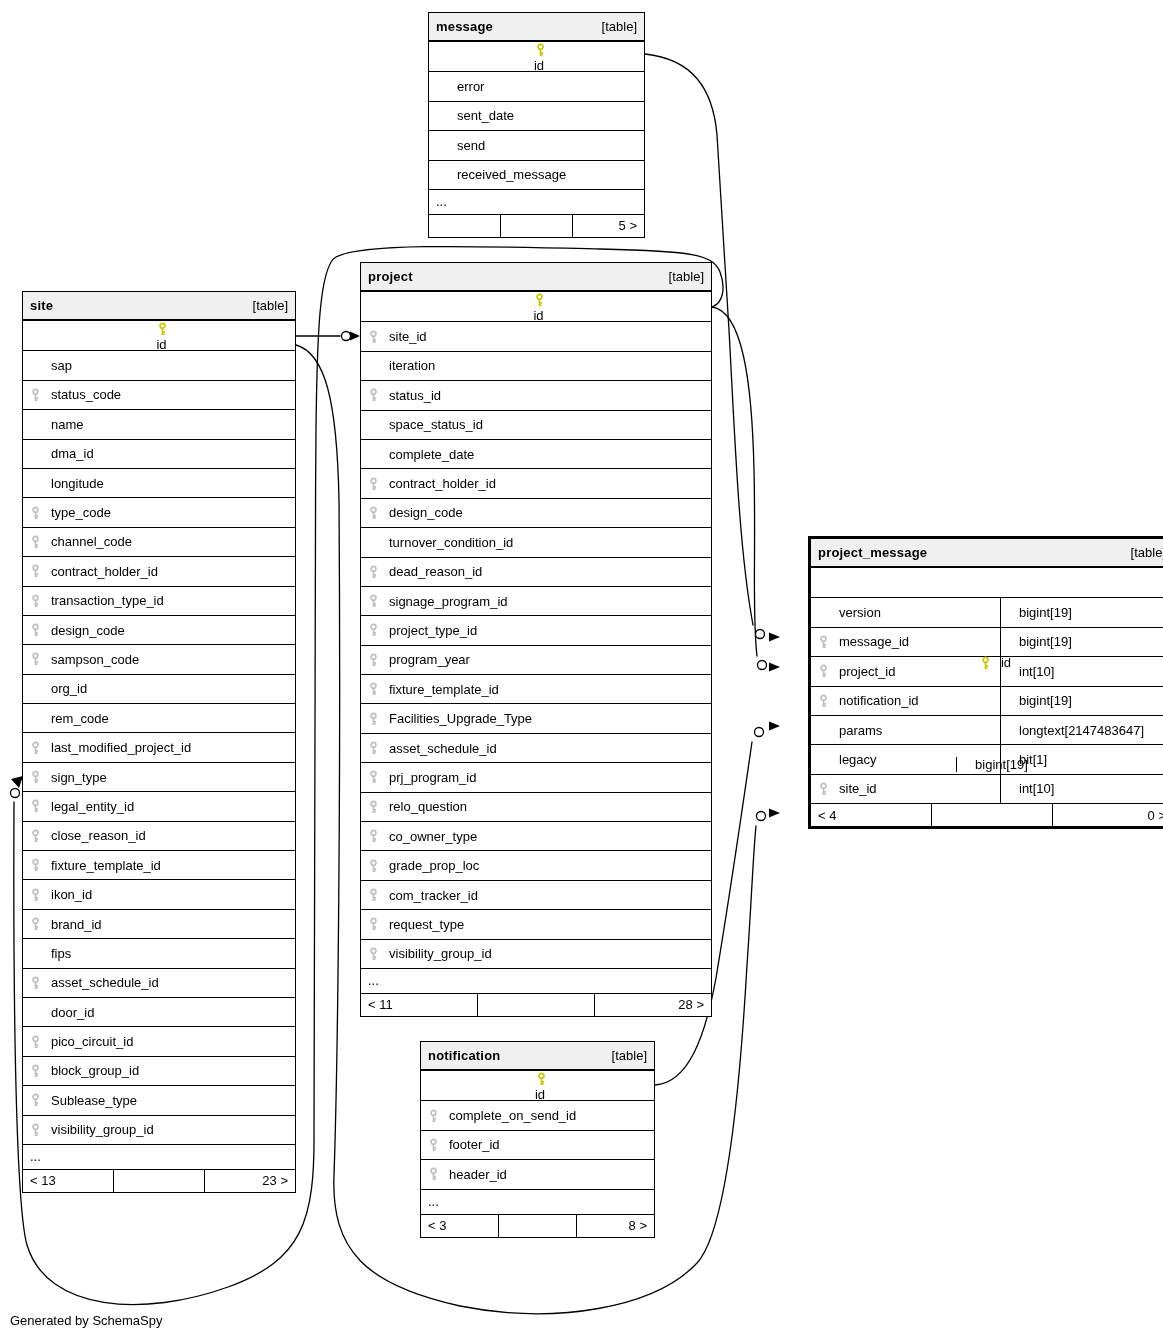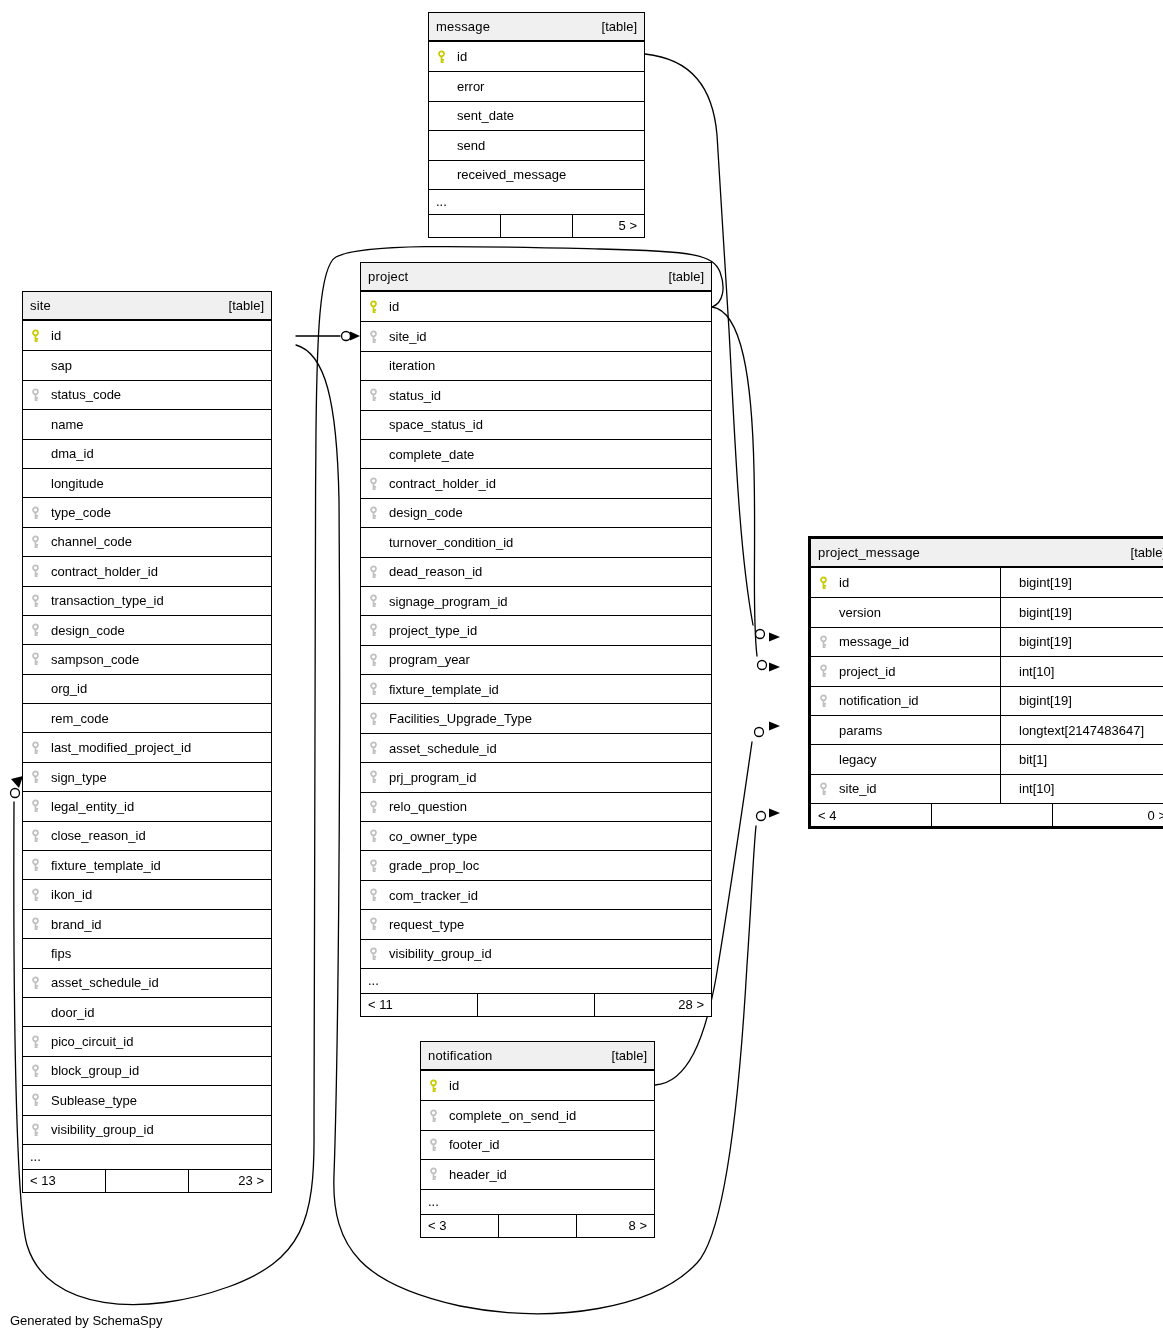--- a/index.html
+++ b/index.html
@@ -4,24 +4,24 @@
 <style>
   html,body{margin:0;padding:0;background:#ffffff;}
   .canvas{position:relative;width:1163px;height:1343px;background:#ffffff;overflow:hidden;
           font-family:"Liberation Sans","DejaVu Sans",sans-serif;color:#000;}
   .edges{position:absolute;left:0;top:0;z-index:0;}
   .tbl{position:absolute;z-index:1;background:#fff;border:1.5px solid #000;box-sizing:border-box;
        font-size:13px;}
   .tbl.em{border-width:3px;margin-left:28px;}
   .hdr{height:27px;background:#f0f0f0;border-bottom:2px solid #000;display:flex;
        align-items:center;justify-content:space-between;padding:0 7px;}
-  .tname{font-weight:normal;letter-spacing:.2px;}
+  .tname{font-weight:bold;letter-spacing:.2px;}
   .ttag{font-weight:normal;}
   .row{height:29.4px;display:flex;align-items:center;box-sizing:border-box;border-top:1px solid #000;}
-  .hdr + .row{border-top:none;}
+  .hdr + .row{border-top:none;flex-direction:column;}
   .keybox{flex:0 0 16px;margin-left:7px;display:flex;align-items:center;height:14px;}
   .cname{margin-left:5px;white-space:nowrap;}
   .rname{display:flex;align-items:center;flex:0 0 189px;height:100%;}
   .rtype{flex:1;height:100%;display:flex;align-items:center;border-left:1px solid #000;
          padding-left:18px;white-space:nowrap;box-sizing:border-box;}
   .ell{height:24px;display:flex;align-items:center;padding-left:7px;border-top:1px solid #000;}
   .ftr{height:23px;display:flex;border-top:1px solid #000;box-sizing:border-box;}
   .fc{flex:1;display:flex;align-items:center;padding:0 7px;box-sizing:border-box;}
   .fc + .fc{border-left:1px solid #000;}
   .fc.r{justify-content:flex-end;}
@@ -308,21 +308,21 @@
         </span>
         <span class="cname">visibility_group_id</span>
       </div>
       <div class="ell">...</div>
       <div class="ftr">
         <span class="fc">&lt; 11</span>
         <span class="fc"></span>
         <span class="fc r">28 &gt;</span>
       </div>
     </div>
-  <div class="tbl" style="left:22px;top:291px;width:250px">
+  <div class="tbl" style="left:22px;top:291px;width:274px">
       <div class="hdr">
         <span class="tname">site</span>
         <span class="ttag">[table]</span>
       </div>
       <div class="row">
         <span class="keybox">
           <svg width="11" height="14" viewBox="0 0 11 14">
             <circle cx="5.5" cy="3.8" r="2.5" fill="none" stroke="#c9c900" stroke-width="1.7"></circle>
             <path d="M5.5 6.3V13 M5.5 9.8H8.1 M5.5 12.2H7.6" stroke="#c9c900" stroke-width="1.7" fill="none"></path>
           </svg>

